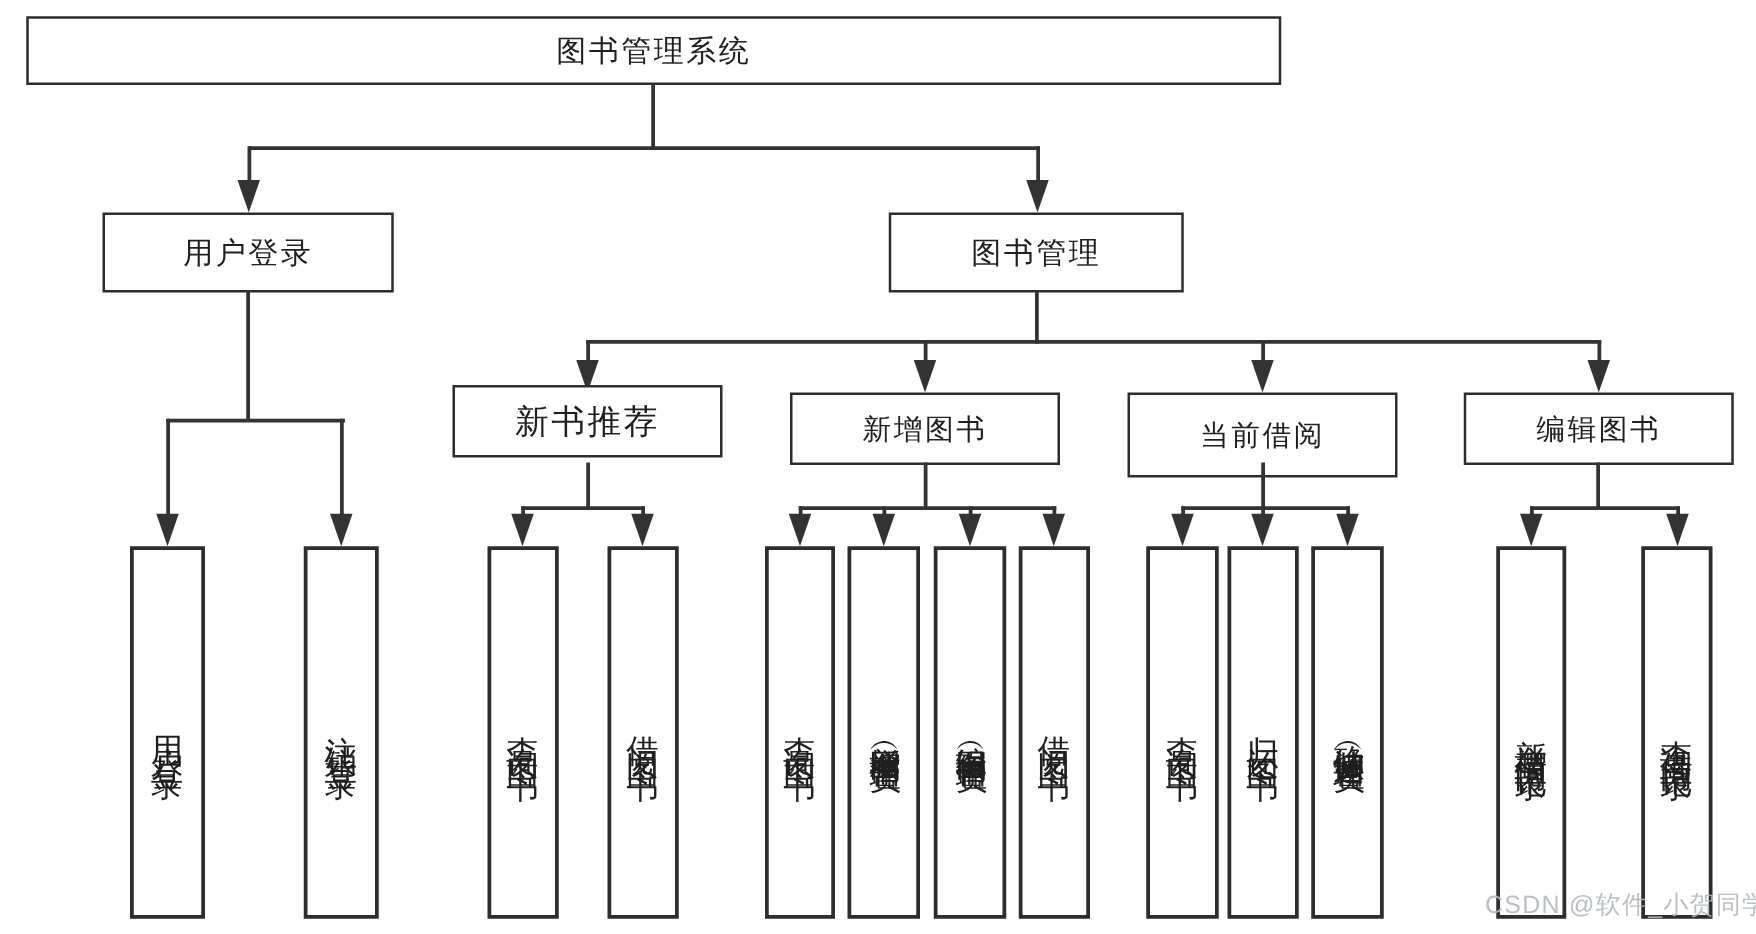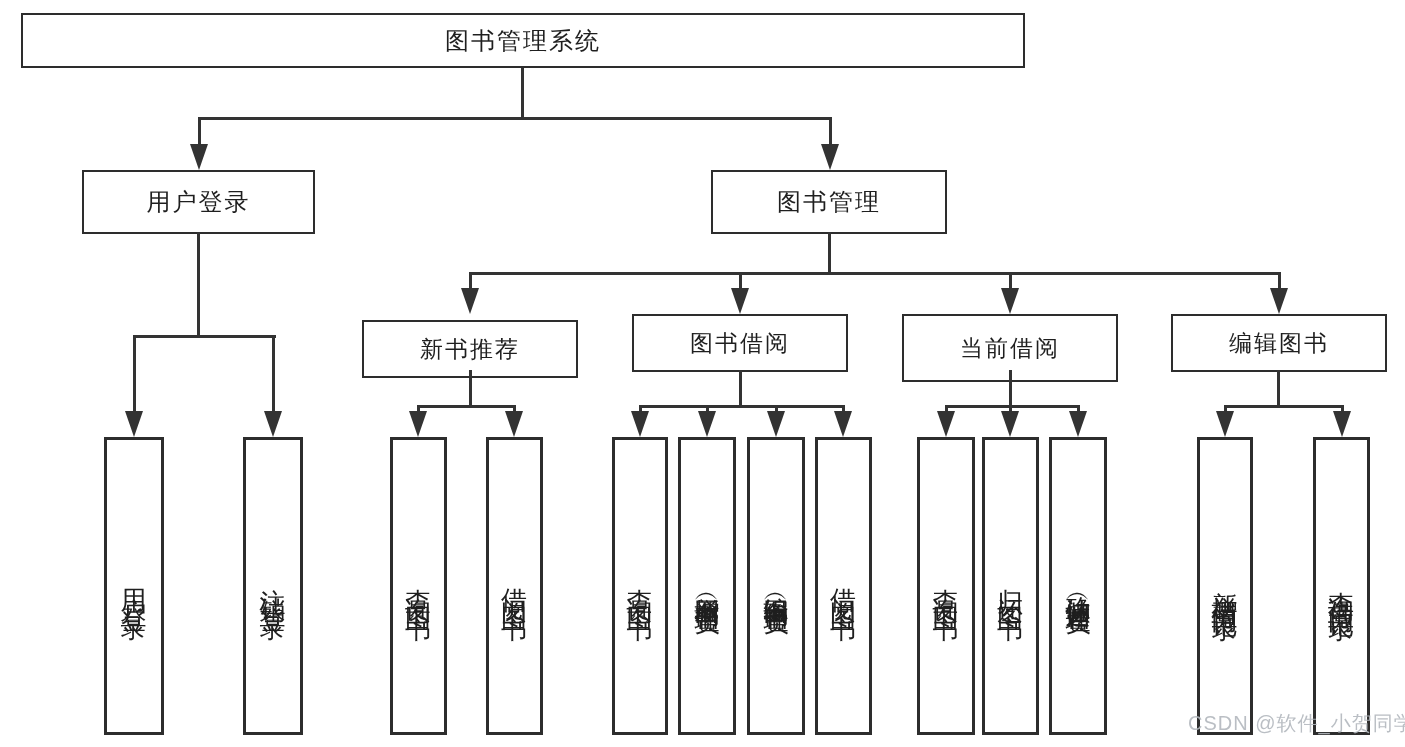--- a/index.html
+++ b/index.html
@@ -65,25 +65,25 @@
   <div class="hl" style="left:469px;top:272px;width:812px;"></div>
   <div class="vl" style="left:469px;top:272px;height:18px;"></div>
   <div class="tri" style="left:461px;top:288px;"></div>
   <div class="vl" style="left:739px;top:272px;height:18px;"></div>
   <div class="tri" style="left:731px;top:288px;"></div>
   <div class="vl" style="left:1009px;top:272px;height:18px;"></div>
   <div class="tri" style="left:1001px;top:288px;"></div>
   <div class="vl" style="left:1278px;top:272px;height:18px;"></div>
   <div class="tri" style="left:1270px;top:288px;"></div>
 
-  <div class="box" style="left:362px;top:320px;width:216px;height:58px;font-size:23px;">
+  <div class="box" style="left:362px;top:308px;width:216px;height:58px;font-size:27px;">
     <span>新书推荐</span>
   </div>
   <div class="box" style="left:632px;top:314px;width:216px;height:58px;font-size:23px;">
-    <span>图书借阅</span>
+    <span>新增图书</span>
   </div>
   <div class="box" style="left:902px;top:314px;width:216px;height:68px;font-size:23px;">
     <span>当前借阅</span>
   </div>
   <div class="box" style="left:1171px;top:314px;width:216px;height:58px;font-size:23px;">
     <span>编辑图书</span>
   </div>
 
   <div class="vl" style="left:469px;top:370px;height:37px;"></div>
   <div class="hl" style="left:417px;top:405px;width:99px;"></div>

